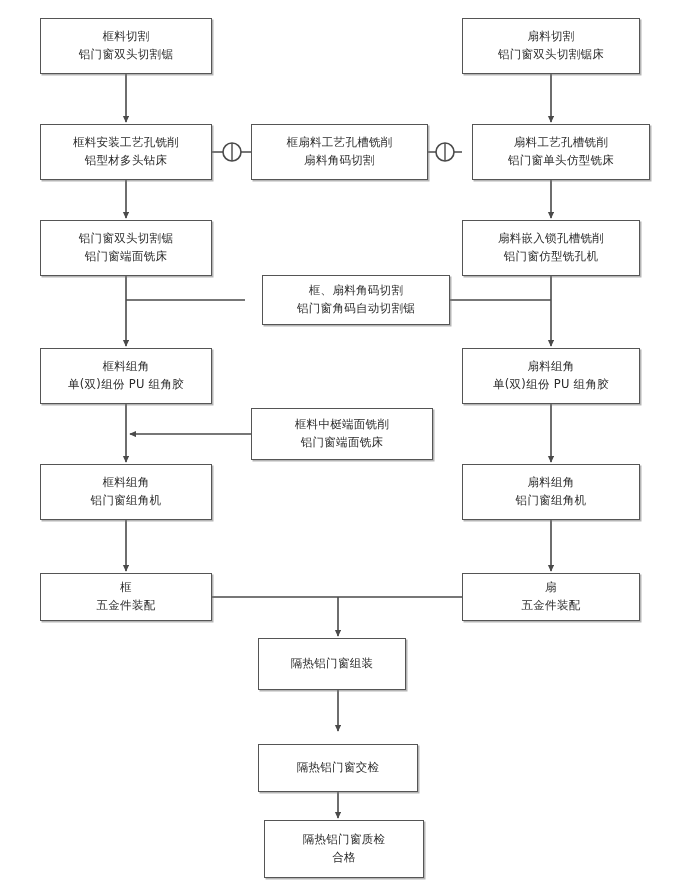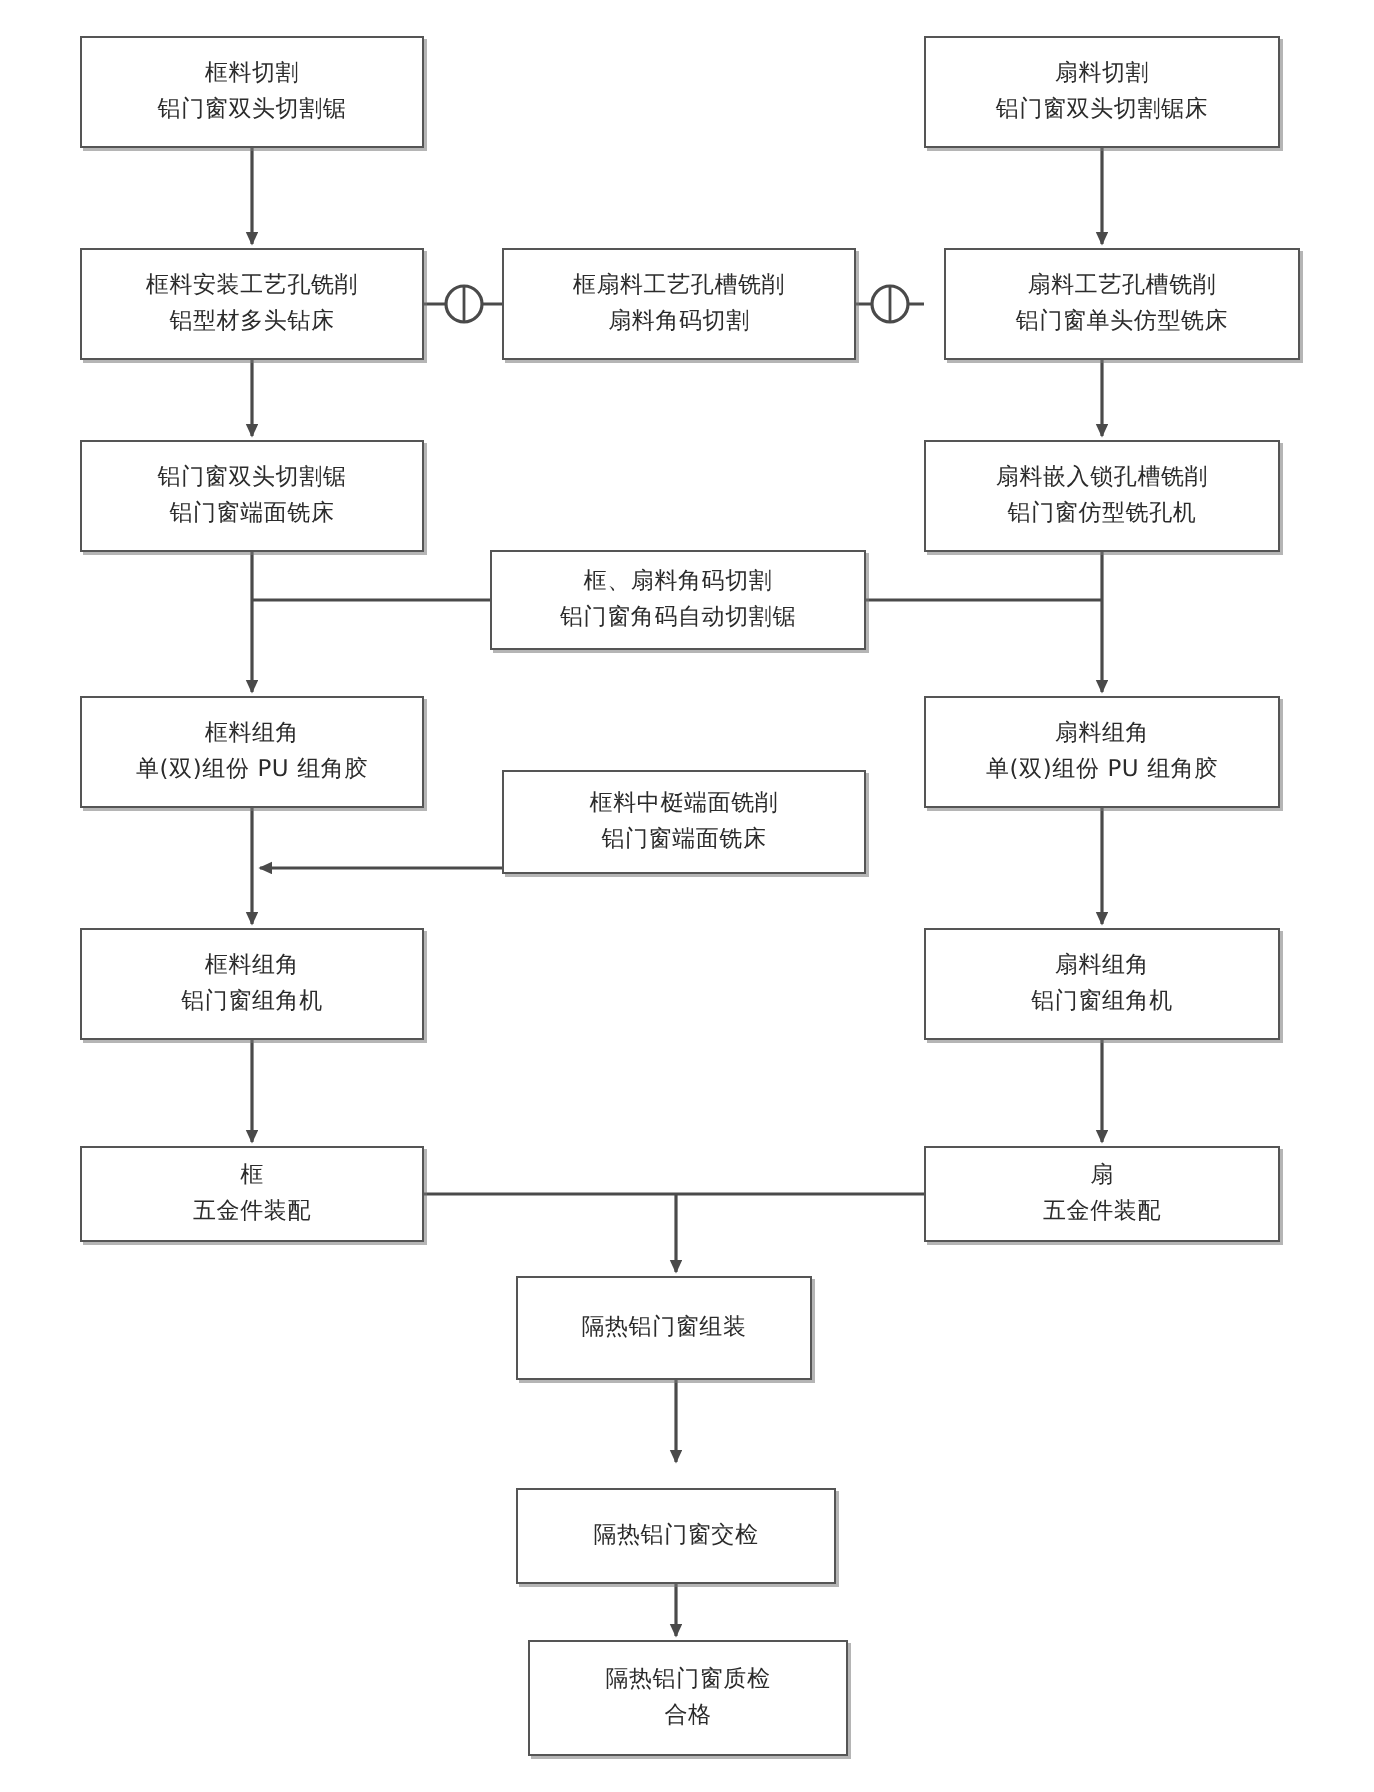--- a/index.html
+++ b/index.html
@@ -129,36 +129,36 @@
   <div class="node" style="left:40px; top:220px; width:172px; height:56px;">
     <span class="line1">铝门窗双头切割锯</span>
     <span class="line2">铝门窗端面铣床</span>
   </div>
 
   <div class="node" style="left:462px; top:220px; width:178px; height:56px;">
     <span class="line1">扇料嵌入锁孔槽铣削</span>
     <span class="line2">铝门窗仿型铣孔机</span>
   </div>
 
-  <div class="node" style="left:245px; top:275px; width:188px; height:50px;">
+  <div class="node" style="left:262px; top:275px; width:188px; height:50px;">
     <span class="line1">框、扇料角码切割</span>
     <span class="line2">铝门窗角码自动切割锯</span>
   </div>
 
   <div class="node" style="left:40px; top:348px; width:172px; height:56px;">
     <span class="line1">框料组角</span>
     <span class="line2">单(双)组份 PU 组角胶</span>
   </div>
 
   <div class="node" style="left:462px; top:348px; width:178px; height:56px;">
     <span class="line1">扇料组角</span>
     <span class="line2">单(双)组份 PU 组角胶</span>
   </div>
 
-  <div class="node" style="left:251px; top:385px; width:182px; height:52px;">
+  <div class="node" style="left:251px; top:408px; width:182px; height:52px;">
     <span class="line1">框料中梃端面铣削</span>
     <span class="line2">铝门窗端面铣床</span>
   </div>
 
   <div class="node" style="left:40px; top:464px; width:172px; height:56px;">
     <span class="line1">框料组角</span>
     <span class="line2">铝门窗组角机</span>
   </div>
 
   <div class="node" style="left:462px; top:464px; width:178px; height:56px;">

